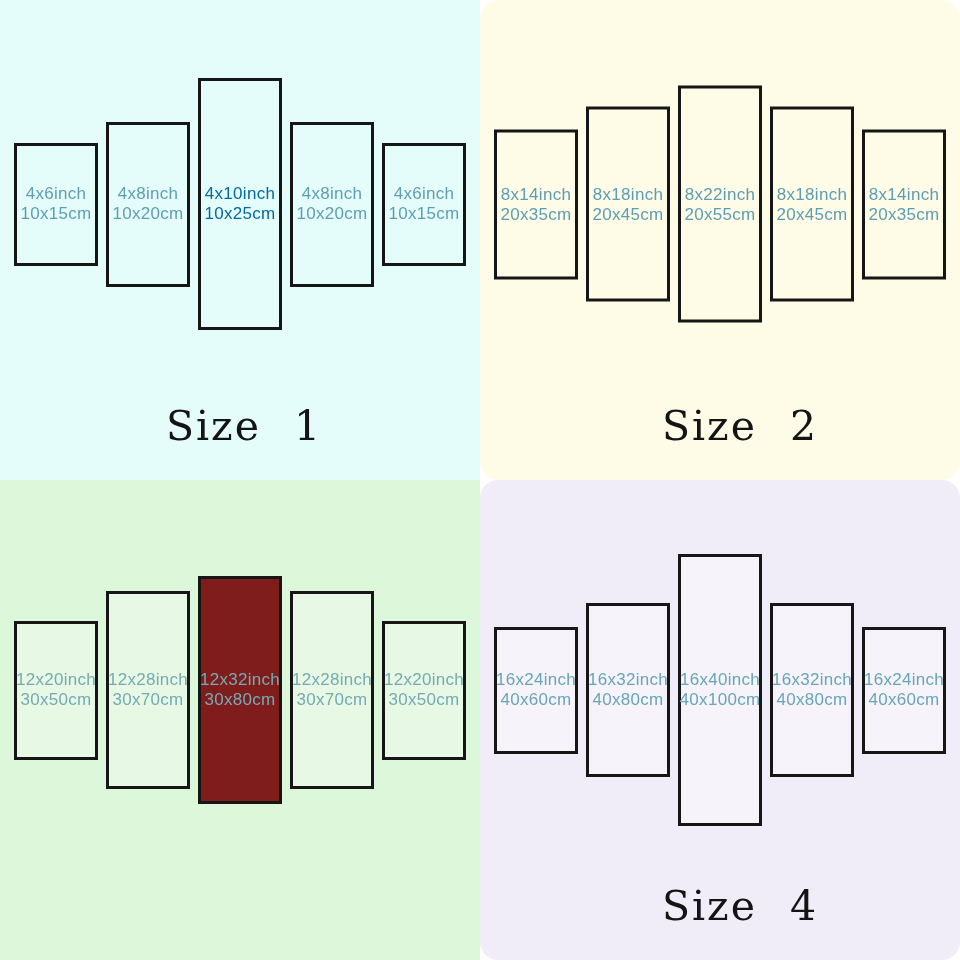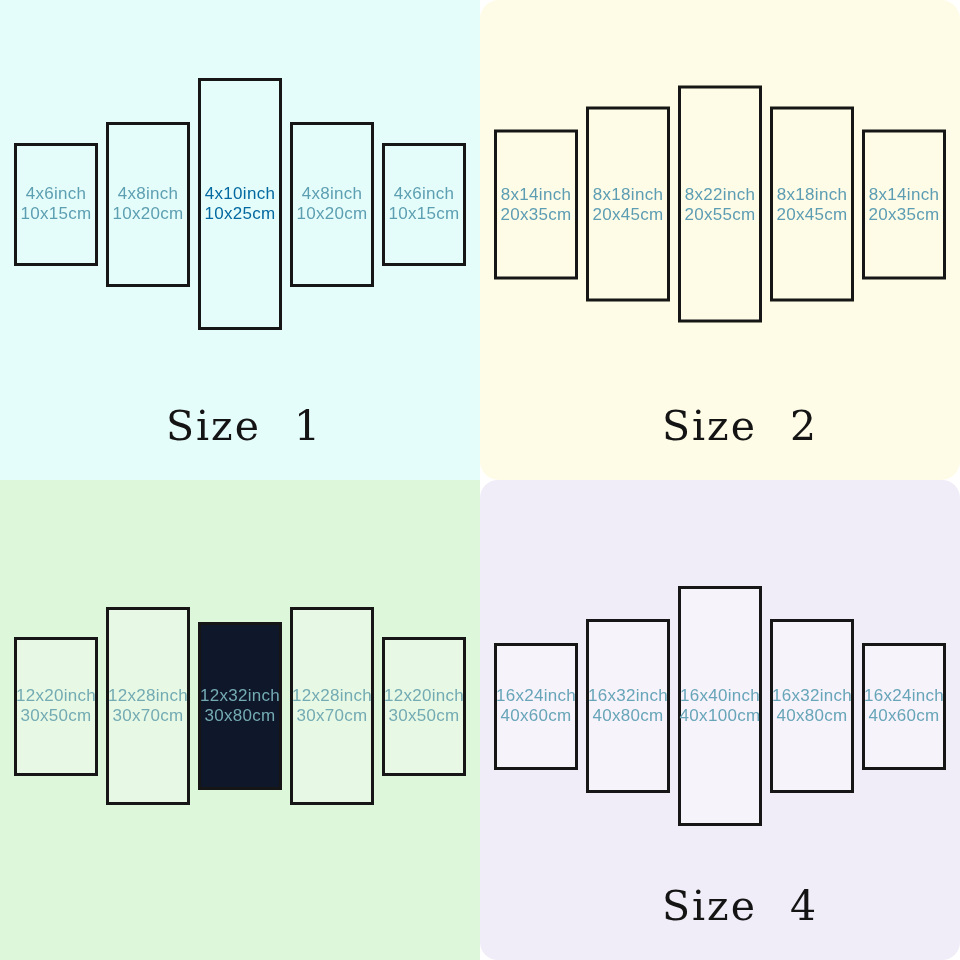--- a/index.html
+++ b/index.html
@@ -29,21 +29,21 @@
     position: absolute;
     left: 50%;
     top: 204px;
     transform: translate(-50%, -50%);
     display: flex;
     align-items: center;
     gap: 8px;
   }
   
   .quadrant:nth-child(n+3) .panels {
-    top: 226px;
+    top: 210px;
   }
   .panel {
     box-sizing: border-box;
     flex: 0 0 auto;
     width: 84px;
     border: 3px solid #4c1d95;
     display: flex;
     flex-direction: column;
     justify-content: center;
     align-items: center;
@@ -137,21 +137,21 @@
   <section class="quadrant" style="background: rgb(220, 247, 218);">
     <div class="panels">
         <div class="panel" style="height: 139px; background: rgb(231, 249, 229); border-color: rgb(22, 22, 22); color: rgb(116, 171, 179);">
           <div class="line">12x20inch</div>
           <div class="line">30x50cm</div>
         </div>
         <div class="panel" style="height: 198px; background: rgb(231, 249, 229); border-color: rgb(22, 22, 22); color: rgb(116, 171, 179);">
           <div class="line">12x28inch</div>
           <div class="line">30x70cm</div>
         </div>
-        <div class="panel" style="height: 168px; background: #0f172a; border-color: rgb(22, 22, 22); color: rgb(116, 171, 179);">
+        <div class="panel" style="height: 228px; background: #7f1d1d; border-color: rgb(22, 22, 22); color: rgb(116, 171, 179);">
           <div class="line">12x32inch</div>
           <div class="line">30x80cm</div>
         </div>
         <div class="panel" style="height: 198px; background: rgb(231, 249, 229); border-color: rgb(22, 22, 22); color: rgb(116, 171, 179);">
           <div class="line">12x28inch</div>
           <div class="line">30x70cm</div>
         </div>
         <div class="panel" style="height: 139px; background: rgb(231, 249, 229); border-color: rgb(22, 22, 22); color: rgb(116, 171, 179);">
           <div class="line">12x20inch</div>
           <div class="line">30x50cm</div>
@@ -162,21 +162,21 @@
   <section class="quadrant" style="background: rgb(241, 237, 248); border-radius: 18px;">
     <div class="panels">
         <div class="panel" style="height: 127px; background: rgb(246, 243, 251); border-color: rgb(22, 22, 22); color: rgb(104, 165, 184);">
           <div class="line">16x24inch</div>
           <div class="line">40x60cm</div>
         </div>
         <div class="panel" style="height: 174px; background: rgb(246, 243, 251); border-color: rgb(22, 22, 22); color: rgb(104, 165, 184);">
           <div class="line">16x32inch</div>
           <div class="line">40x80cm</div>
         </div>
-        <div class="panel" style="height: 240px; background: rgb(246, 243, 251); border-color: rgb(22, 22, 22); color: rgb(104, 165, 184);">
+        <div class="panel" style="height: 272px; background: rgb(246, 243, 251); border-color: rgb(22, 22, 22); color: rgb(104, 165, 184);">
           <div class="line">16x40inch</div>
           <div class="line">40x100cm</div>
         </div>
         <div class="panel" style="height: 174px; background: rgb(246, 243, 251); border-color: rgb(22, 22, 22); color: rgb(104, 165, 184);">
           <div class="line">16x32inch</div>
           <div class="line">40x80cm</div>
         </div>
         <div class="panel" style="height: 127px; background: rgb(246, 243, 251); border-color: rgb(22, 22, 22); color: rgb(104, 165, 184);">
           <div class="line">16x24inch</div>
           <div class="line">40x60cm</div>

